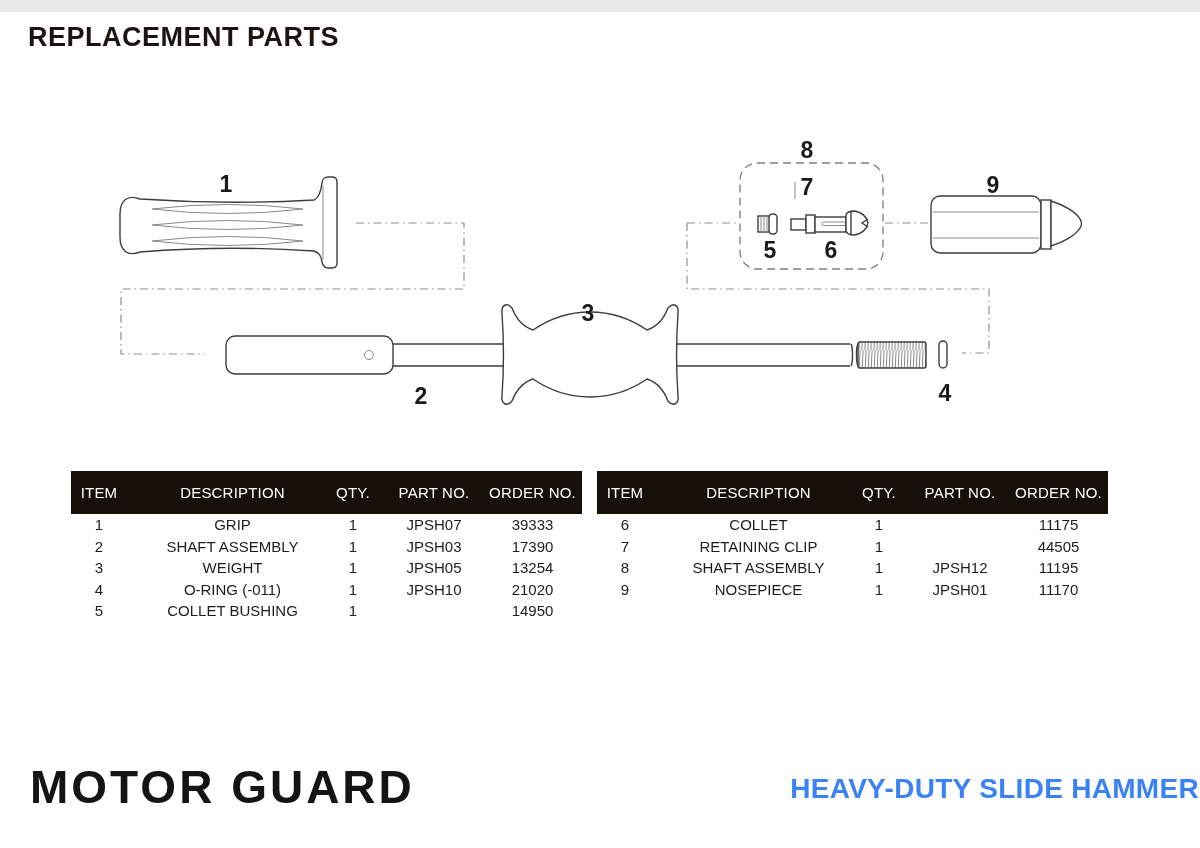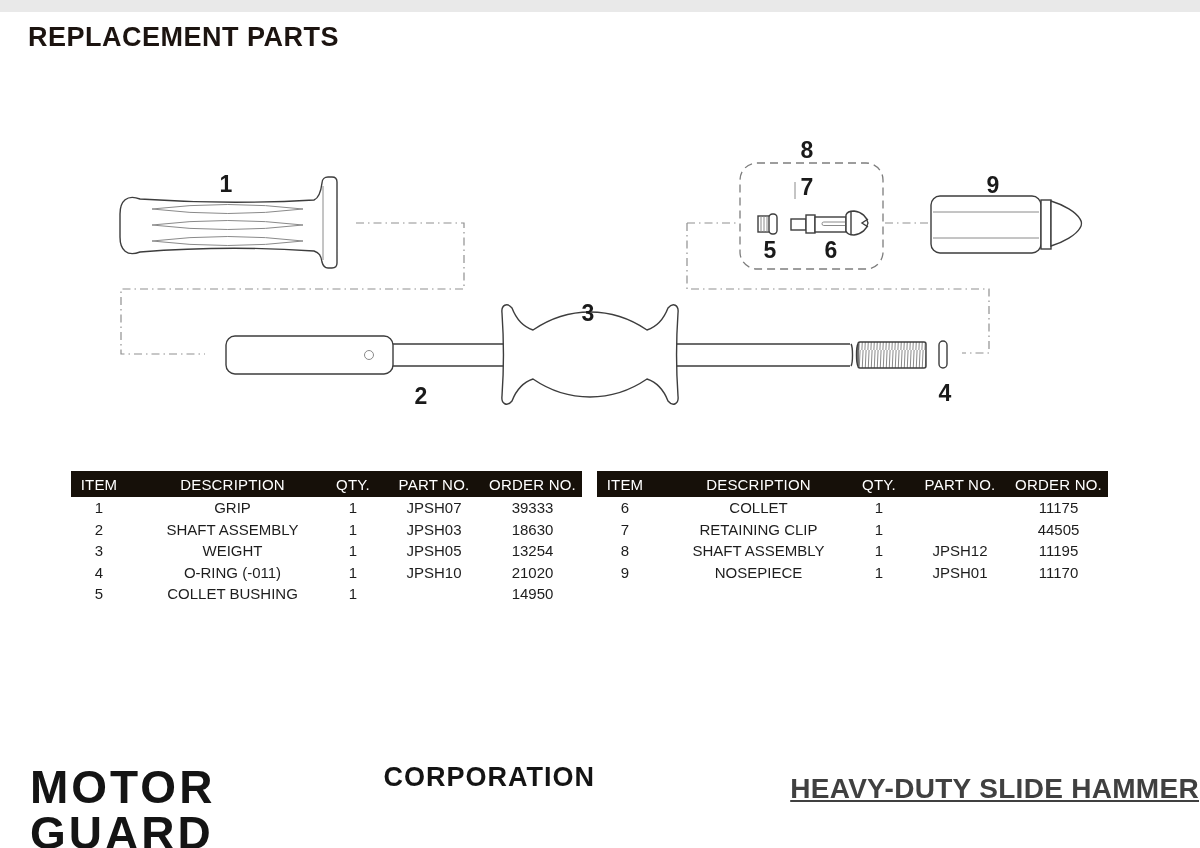--- a/index.html
+++ b/index.html
@@ -19,36 +19,36 @@
   .detail{stroke:#8a8a8a;stroke-width:1;fill:none;}
   .leader{stroke:#8f8f8f;stroke-width:1.2;fill:none;stroke-dasharray:8 4 1.5 4;}
   .boxdash{stroke:#7d7d7d;stroke-width:1.3;fill:none;stroke-dasharray:8 5;}
   .callout{font-family:"Liberation Sans",sans-serif;font-size:23px;font-weight:bold;
     fill:#1a1a1a;text-anchor:middle;}
   
   .ptable{position:absolute;top:459px;width:511px;}
   .t-left{left:71px;} .t-right{left:597px;}
   .phead{
     display:grid;grid-template-columns:56px 194px 64px 98px 99px;
-    background:#161009;color:#ffffff;height:26px;align-items:center;
+    background:#161009;color:#ffffff;height:43px;align-items:center;
     font-size:15px;letter-spacing:.2px;
   }
   .prow{
     display:grid;grid-template-columns:56px 194px 64px 98px 99px;
     height:21.5px;align-items:center;font-size:15px;color:#1d1d1d;
   }
   .prow:first-of-type{margin-top:3px;}
   .c-item,.c-qty,.c-part,.c-order{text-align:center;}
   .c-desc{text-align:center;padding-left:17px;}
   
   .brand-block{position:absolute;left:30px;top:752px;width:565px;color:#141414;}
   .brand-row{display:flex;align-items:flex-start;}
   .brand-main{font-size:46px;font-weight:bold;letter-spacing:3px;line-height:1;}
   .brand-suffix{font-size:27px;font-weight:bold;letter-spacing:1px;margin-left:10px;line-height:1;}
-  .product-block{position:absolute;right:34px;top:762px;text-align:right;color:#404040;text-decoration:underline;}
+  .product-block{position:absolute;right:34px;top:762px;text-align:right;color:#3b82f6;}
   .product-title{font-size:28px;font-weight:bold;letter-spacing:.3px;line-height:1.1;}
   .product-model{font-size:22px;font-weight:bold;margin-top:5px;}
 </style>
 </head>
 <body>
 
 <div id="page">
 
   <div class="page-title">REPLACEMENT PARTS</div>
 
@@ -167,21 +167,21 @@
       <div class="c-desc">GRIP</div>
       <div class="c-qty">1</div>
       <div class="c-part">JPSH07</div>
       <div class="c-order">39333</div>
     </div>
     <div class="prow">
       <div class="c-item">2</div>
       <div class="c-desc">SHAFT ASSEMBLY</div>
       <div class="c-qty">1</div>
       <div class="c-part">JPSH03</div>
-      <div class="c-order">18630</div>
+      <div class="c-order">17390</div>
     </div>
     <div class="prow">
       <div class="c-item">3</div>
       <div class="c-desc">WEIGHT</div>
       <div class="c-qty">1</div>
       <div class="c-part">JPSH05</div>
       <div class="c-order">13254</div>
     </div>
     <div class="prow">
       <div class="c-item">4</div>
@@ -233,21 +233,20 @@
       <div class="c-desc">NOSEPIECE</div>
       <div class="c-qty">1</div>
       <div class="c-part">JPSH01</div>
       <div class="c-order">11170</div>
     </div>
   </div>
 
   <div class="brand-block">
     <div class="brand-row">
       <span class="brand-main">MOTOR GUARD</span>
-      <span class="brand-suffix">CORPORATION</span>
     </div>
 
   </div>
 
   <div class="product-block">
     <div class="product-title">HEAVY-DUTY SLIDE HAMMER</div>
   </div>
 
 </div>
 

